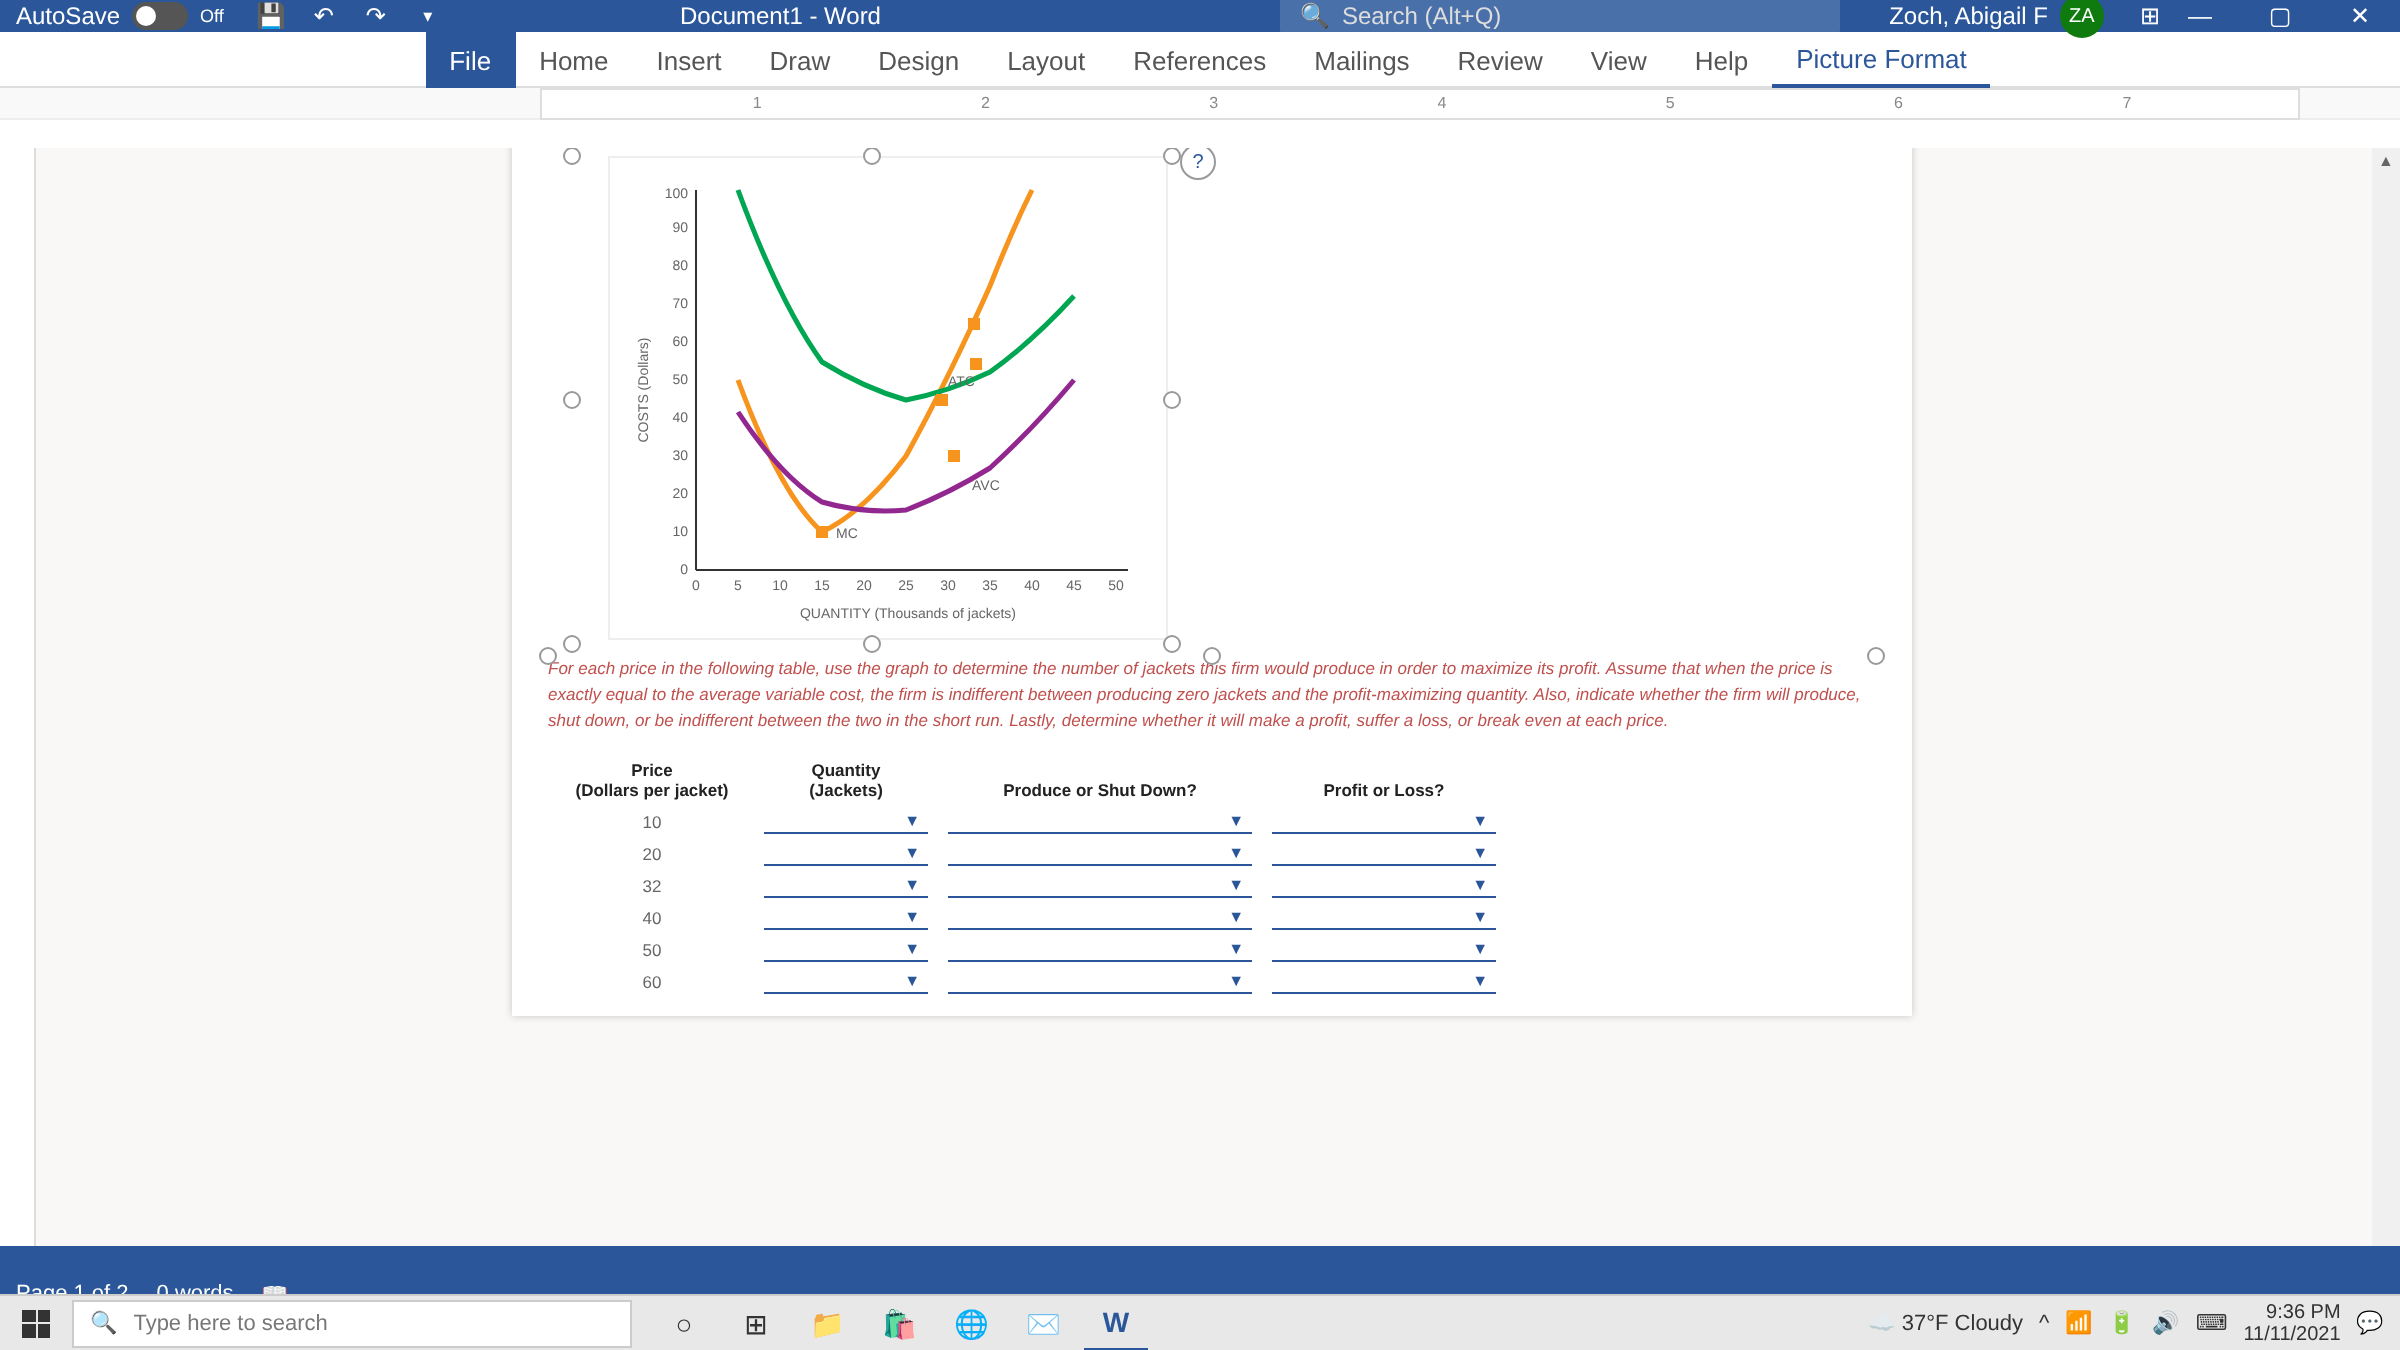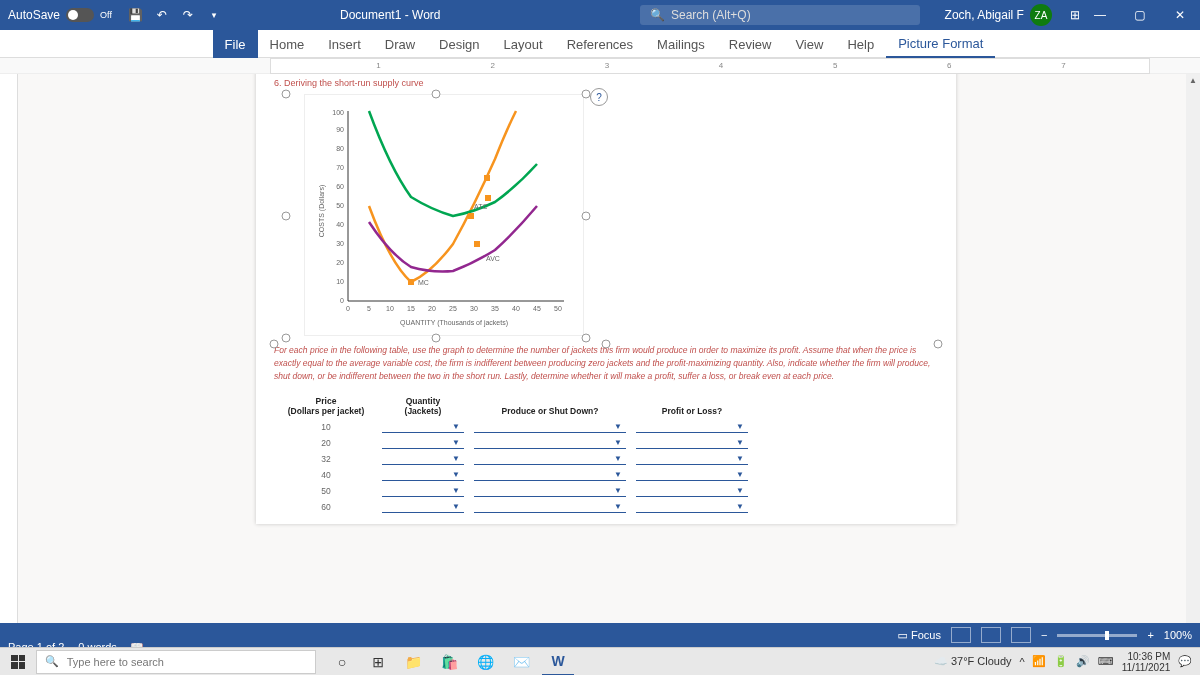--- a/index.html
+++ b/index.html
@@ -1,18 +1,18 @@
 <!DOCTYPE html>
 <html><head>
 <meta charset="utf-8">
 <style>
 * { box-sizing: border-box; margin: 0; padding: 0; font-family: "Segoe UI", sans-serif; }
 body { background: #fff; width: 1200px; height: 675px; overflow: hidden; position: relative; }
 
-.titlebar { height: 30px; background: #2b579a; color: #fff; display: flex; align-items: center; font-size: 12px; position: relative; }
+.titlebar { height: 16px; background: #2b579a; color: #fff; display: flex; align-items: center; font-size: 12px; position: relative; }
 .autosave { display: flex; align-items: center; padding: 0 8px; gap: 6px; }
 .toggle { width: 28px; height: 14px; background: #555; border-radius: 7px; position: relative; }
 .toggle::after { content: ''; width: 10px; height: 10px; background: #fff; border-radius: 50%; position: absolute; left: 2px; top: 2px; }
 .qat { display: flex; gap: 10px; padding: 0 8px; align-items: center; }
 .qat-icon { width: 16px; height: 16px; display: flex; align-items: center; justify-content: center; }
 .doc-title { position: absolute; left: 50%; transform: translateX(-50%); }
 .search-box { position: absolute; left: 50%; transform: translateX(40px); background: rgba(255,255,255,0.15); border-radius: 3px; padding: 3px 10px; width: 280px; display: flex; align-items: center; gap: 6px; font-size: 12px; color: #ddd; }
 .user-area { position: absolute; right: 120px; display: flex; align-items: center; gap: 6px; }
 .avatar { width: 22px; height: 22px; background: #0f7b0f; border-radius: 50%; display: flex; align-items: center; justify-content: center; font-size: 10px; font-weight: normal; }
 .win-controls { position: absolute; right: 0; display: flex; }
@@ -133,21 +133,20 @@
   </div>
 </div>
 
 <div class="doc-viewport">
   <div class="vruler"></div>
   <div class="scrollbar-v">
     <div class="scroll-arrow">▲</div>
   </div>
 
   <div class="page">
-    <div class="sec-title">6. Deriving the short-run supply curve</div>
 
     <div style="position:relative; width:300px; margin-left:12px">
       <div class="help-badge">?</div>
       <div class="chart-box">
         <svg class="chart-svg" viewBox="0 0 260 230">
 
           <line x1="34" y1="10" x2="34" y2="200" stroke="#333" stroke-width="1"></line>
           <line x1="34" y1="200" x2="250" y2="200" stroke="#333" stroke-width="1"></line>
 
           <g class="chart-labels">
@@ -343,32 +342,20 @@
     </table>
   </div>
 </div>
 
 <div class="statusbar">
   <div class="status-left">
     <span>Page 1 of 2</span>
     <span>0 words</span>
     <span>📖</span>
   </div>
-  <div class="status-right">
-    <span>▭ <span>Focus</span></span>
-    <div class="view-btn"></div>
-    <div class="view-btn"></div>
-    <div class="view-btn"></div>
-    <span>−</span>
-    <div class="zoom-slider">
-        <div class="zoom-thumb"></div>
-      </div>
-    <span>+</span>
-    <span>100%</span>
-  </div>
 </div>
 
 <div class="taskbar">
   <div class="start">
       <div class="win-logo">
         <div></div>
         <div></div>
         <div></div>
         <div></div>
       </div>
@@ -387,18 +374,18 @@
     <div class="tb-icon" style="border-bottom:2px solid #2b579a; color:#2b579a; font-weight:bold">W</div>
   </div>
   <div class="tray">
     <span>☁️ <span>37°F  Cloudy</span></span>
     <span>^</span>
     <span>📶</span>
     <span>🔋</span>
     <span>🔊</span>
     <span>⌨</span>
     <div class="clock">
-      <div>10:36 PM</div>
+      <div>9:36 PM</div>
       <div>11/11/2021</div>
     </div>
     <span>💬</span>
   </div>
 </div>
 
 </body></html>

